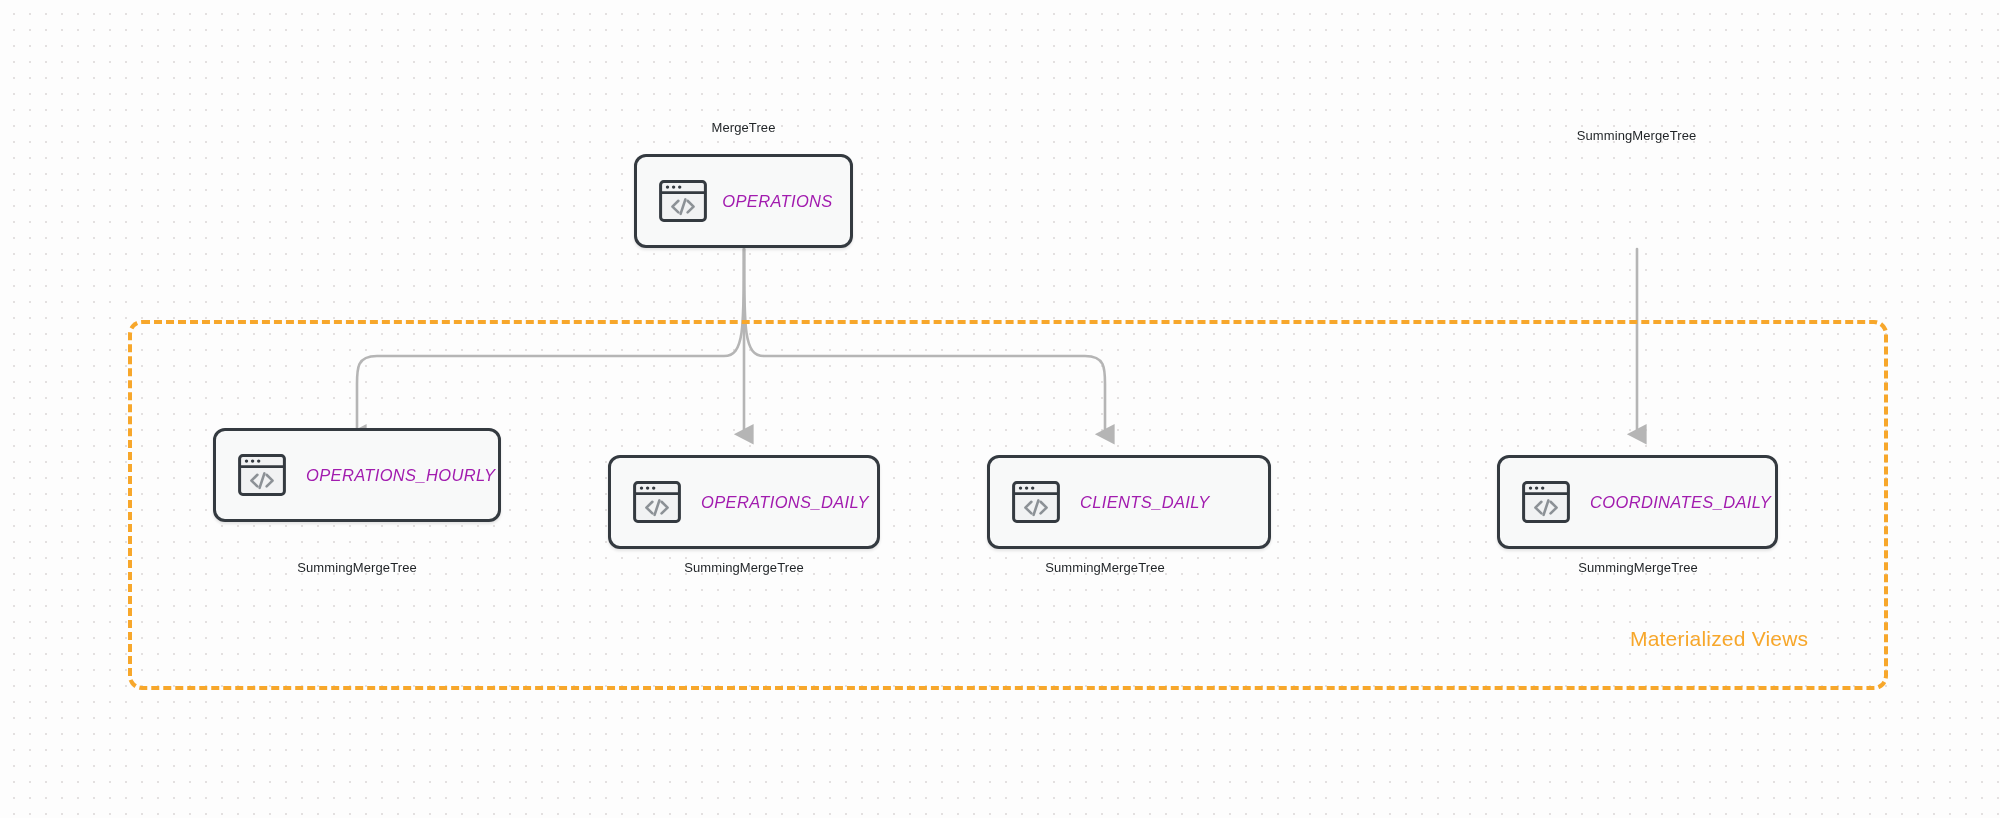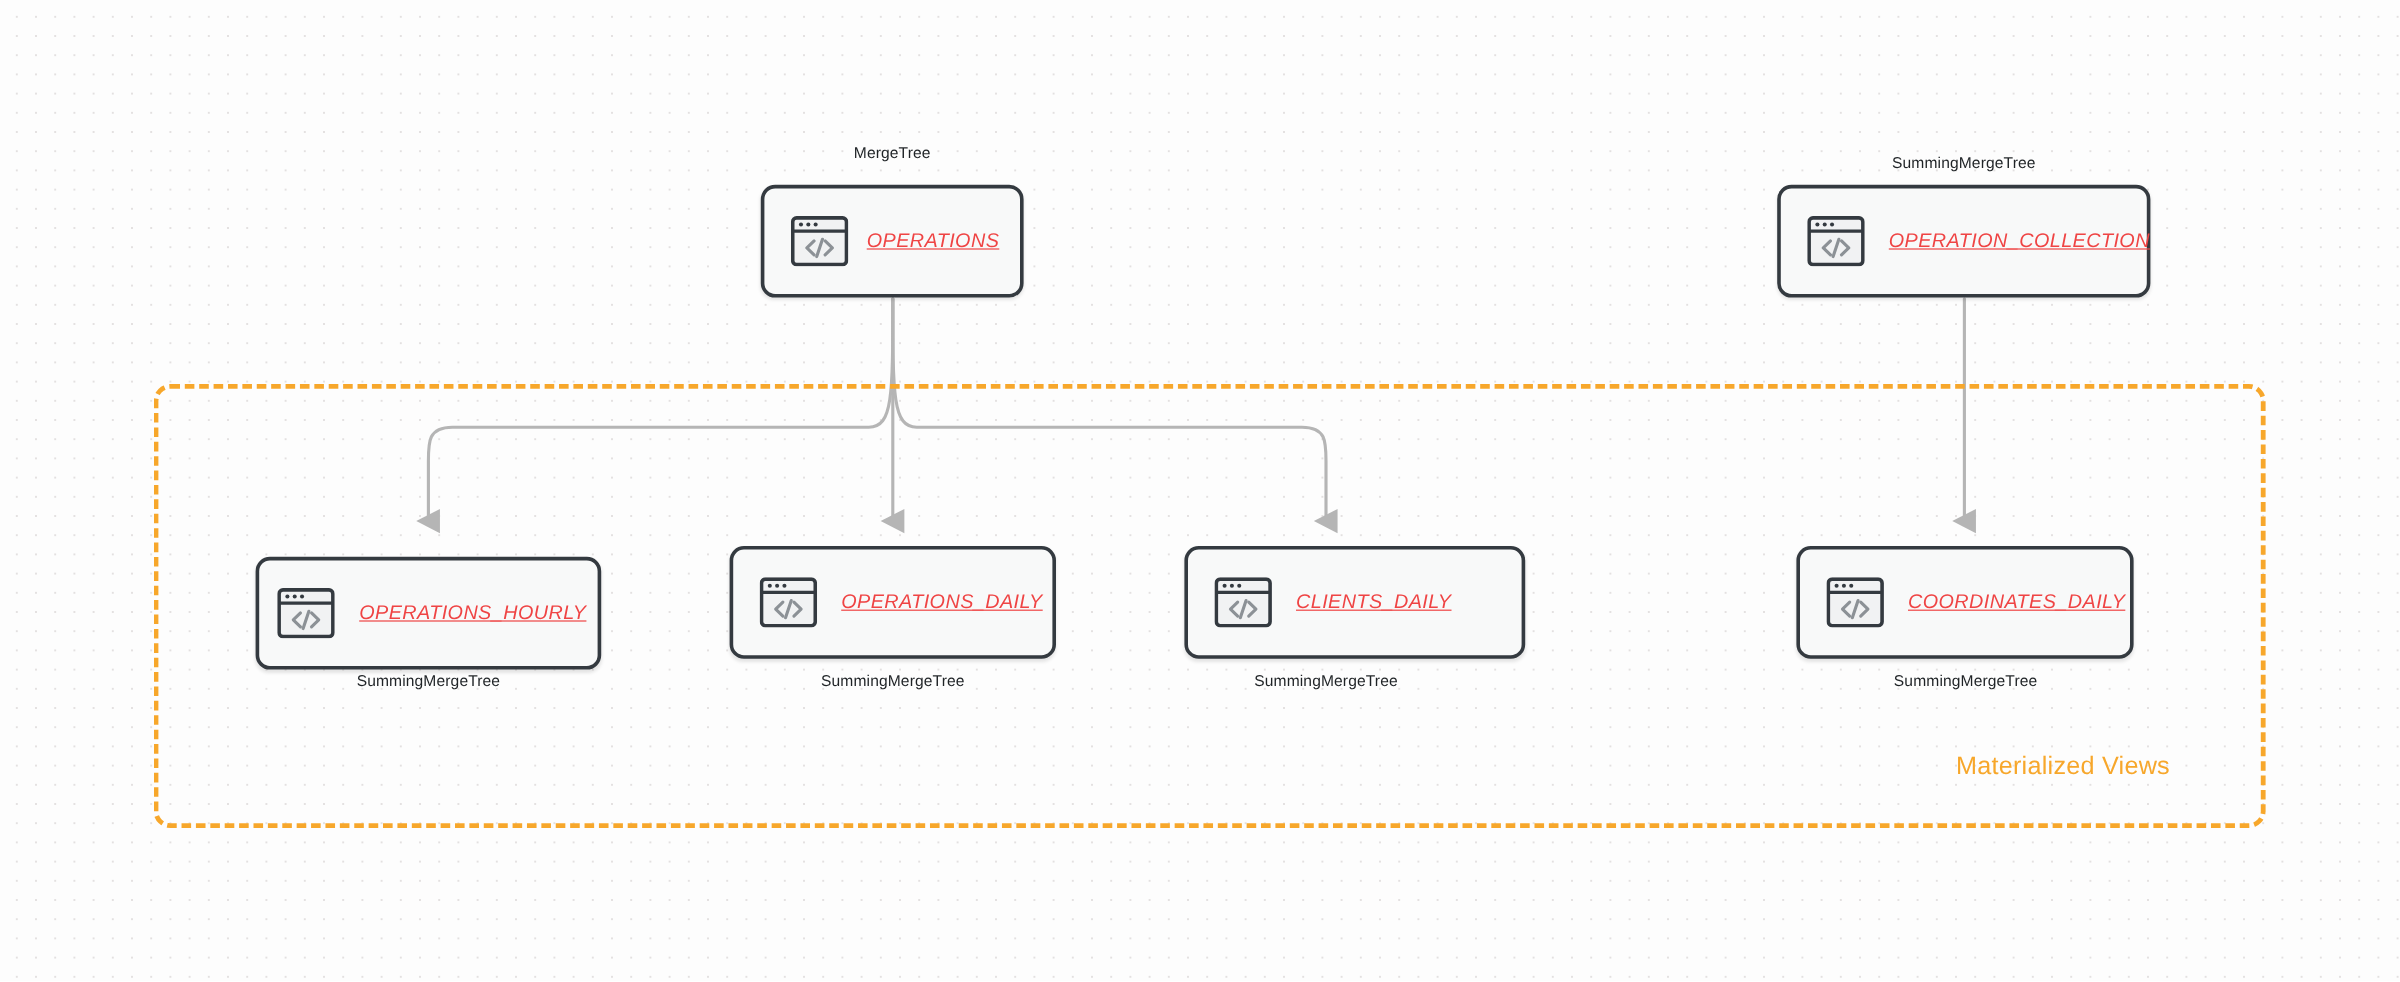--- a/index.html
+++ b/index.html
@@ -61,24 +61,23 @@
     height: 42px;
     display: block;
   }
   .node-label {
     flex: 1 1 auto;
     text-align: left;
     margin-left: 20px;
     margin-right: 16px;
     font-size: 16.5px;
     font-style: italic;
-    color: #ef4444;
+    color: #a21caf;
     letter-spacing: 0.35px;
     white-space: nowrap;
-    text-decoration: underline;
   }
   .node.center .node-label {
     text-align: center;
     margin-left: 14px;
   }
 
   
   .engine-caption {
     position: absolute;
     font-size: 13px;
@@ -124,35 +123,22 @@
       <circle cx="14.6" cy="7.1" r="1.7" fill="#343a40"></circle>
       <circle cx="20.7" cy="7.1" r="1.7" fill="#343a40"></circle>
       <path d="M 19.4 20.8 L 13.4 26.6 L 19.4 32.4" fill="none" stroke="#8c9196" stroke-width="2.6" stroke-linecap="round" stroke-linejoin="round"></path>
       <path d="M 28.6 20.8 L 34.6 26.6 L 28.6 32.4" fill="none" stroke="#8c9196" stroke-width="2.6" stroke-linecap="round" stroke-linejoin="round"></path>
       <path d="M 26.4 19.4 L 21.6 33.8" fill="none" stroke="#8c9196" stroke-width="2.6" stroke-linecap="round"></path>
     </svg>
     <span class="node-label">OPERATIONS</span>
   </div>
 
   <div class="engine-caption" style="left:1481px; top:128px; width:311px;">SummingMergeTree</div>
-  <div class="node" style="left:1481px; top:154px; width:311px; height:94px;">
-    <svg class="node-icon" viewBox="0 0 48 42">
-      <rect x="1.6" y="1.6" width="44.8" height="38.8" rx="3.2" fill="#f1f2f3" stroke="#343a40" stroke-width="3"></rect>
-      <path d="M 1.6 12.6 L 46.4 12.6" stroke="#343a40" stroke-width="2.6"></path>
-      <circle cx="8.5" cy="7.1" r="1.7" fill="#343a40"></circle>
-      <circle cx="14.6" cy="7.1" r="1.7" fill="#343a40"></circle>
-      <circle cx="20.7" cy="7.1" r="1.7" fill="#343a40"></circle>
-      <path d="M 19.4 20.8 L 13.4 26.6 L 19.4 32.4" fill="none" stroke="#8c9196" stroke-width="2.6" stroke-linecap="round" stroke-linejoin="round"></path>
-      <path d="M 28.6 20.8 L 34.6 26.6 L 28.6 32.4" fill="none" stroke="#8c9196" stroke-width="2.6" stroke-linecap="round" stroke-linejoin="round"></path>
-      <path d="M 26.4 19.4 L 21.6 33.8" fill="none" stroke="#8c9196" stroke-width="2.6" stroke-linecap="round"></path>
-    </svg>
-    <span class="node-label">OPERATION_COLLECTION</span>
-  </div>
 
-  <div class="node" style="left:213px; top:464px; width:288px; height:94px;justify-content:center;">
+  <div class="node" style="left:213px; top:428px; width:288px; height:94px;">
     <svg class="node-icon" viewBox="0 0 48 42">
       <rect x="1.6" y="1.6" width="44.8" height="38.8" rx="3.2" fill="#f1f2f3" stroke="#343a40" stroke-width="3"></rect>
       <path d="M 1.6 12.6 L 46.4 12.6" stroke="#343a40" stroke-width="2.6"></path>
       <circle cx="8.5" cy="7.1" r="1.7" fill="#343a40"></circle>
       <circle cx="14.6" cy="7.1" r="1.7" fill="#343a40"></circle>
       <circle cx="20.7" cy="7.1" r="1.7" fill="#343a40"></circle>
       <path d="M 19.4 20.8 L 13.4 26.6 L 19.4 32.4" fill="none" stroke="#8c9196" stroke-width="2.6" stroke-linecap="round" stroke-linejoin="round"></path>
       <path d="M 28.6 20.8 L 34.6 26.6 L 28.6 32.4" fill="none" stroke="#8c9196" stroke-width="2.6" stroke-linecap="round" stroke-linejoin="round"></path>
       <path d="M 26.4 19.4 L 21.6 33.8" fill="none" stroke="#8c9196" stroke-width="2.6" stroke-linecap="round"></path>
     </svg>

